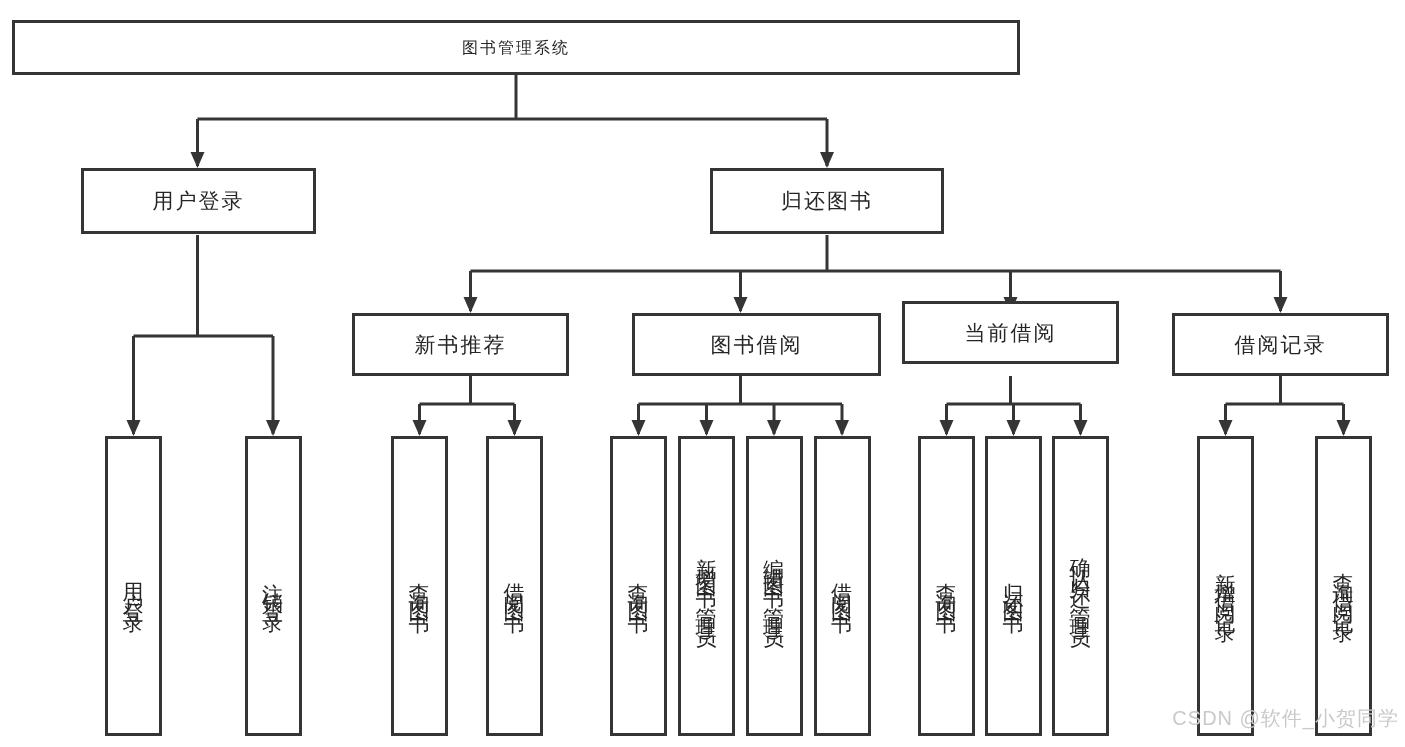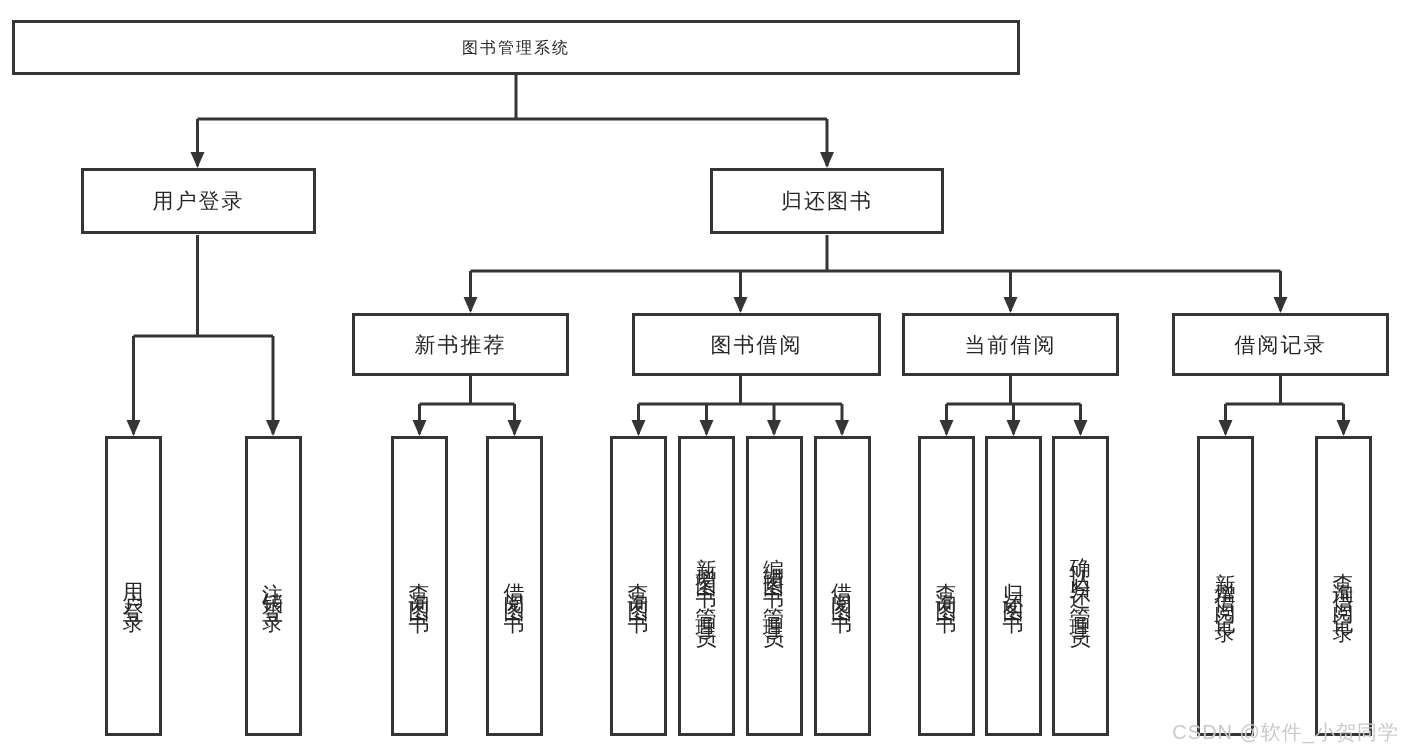--- a/index.html
+++ b/index.html
@@ -35,21 +35,21 @@
   .node.root{font-size:16px;margin-top:7px;}
   .node.vert{
     writing-mode:vertical-rl;
     text-orientation:mixed;
     letter-spacing:10px;
     font-size:21px;
     line-height:1;
   }
   .watermark{
     position:absolute;
-    right:6px;bottom:1px;
+    right:6px;bottom:15px;
     color:var(--wm);
     font-size:20px;
     letter-spacing:1px;
     white-space:nowrap;
     pointer-events:none;
     text-align:center;
   }
 </style>
 </head>
 <body>
@@ -103,21 +103,21 @@
     <path d="M1225.5,404 V434" marker-end="url(#arrow)"></path>
     <path d="M1343.5,404 V434" marker-end="url(#arrow)"></path>
   </svg>
 
   <div id="nodes">
       <div class="node root" style="left: 12px; top: 13px; width: 1008px; height: 55px;">图书管理系统</div>
       <div class="node" style="left: 81px; top: 168px; width: 235px; height: 66px;">用户登录</div>
       <div class="node" style="left: 710px; top: 168px; width: 234px; height: 66px;">归还图书</div>
       <div class="node" style="left: 352px; top: 313px; width: 217px; height: 63px;">新书推荐</div>
       <div class="node" style="left: 632px; top: 313px; width: 249px; height: 63px;">图书借阅</div>
-      <div class="node" style="left: 902px; top: 313px; width: 217px; height: 63px;">当前借阅</div>
+      <div class="node" style="left: 902px; top: 301px; width: 217px; height: 63px;">当前借阅</div>
       <div class="node" style="left: 1172px; top: 313px; width: 217px; height: 63px;">借阅记录</div>
       <div class="node vert" style="left: 105px; top: 436px; width: 57px; height: 300px;">用户登录</div>
       <div class="node vert" style="left: 244.5px; top: 436px; width: 57px; height: 300px;">注销登录</div>
       <div class="node vert" style="left: 391px; top: 436px; width: 57px; height: 300px;">查询图书</div>
       <div class="node vert" style="left: 486px; top: 436px; width: 57px; height: 300px;">借阅图书</div>
       <div class="node vert" style="left: 610px; top: 436px; width: 57px; height: 300px;">查询图书</div>
       <div class="node vert" style="left: 678px; top: 436px; width: 57px; height: 300px;">新增图书（管理员）</div>
       <div class="node vert" style="left: 745.5px; top: 436px; width: 57px; height: 300px;">编辑图书（管理员）</div>
       <div class="node vert" style="left: 813.5px; top: 436px; width: 57px; height: 300px;">借阅图书</div>
       <div class="node vert" style="left: 918px; top: 436px; width: 57px; height: 300px;">查询图书</div>

